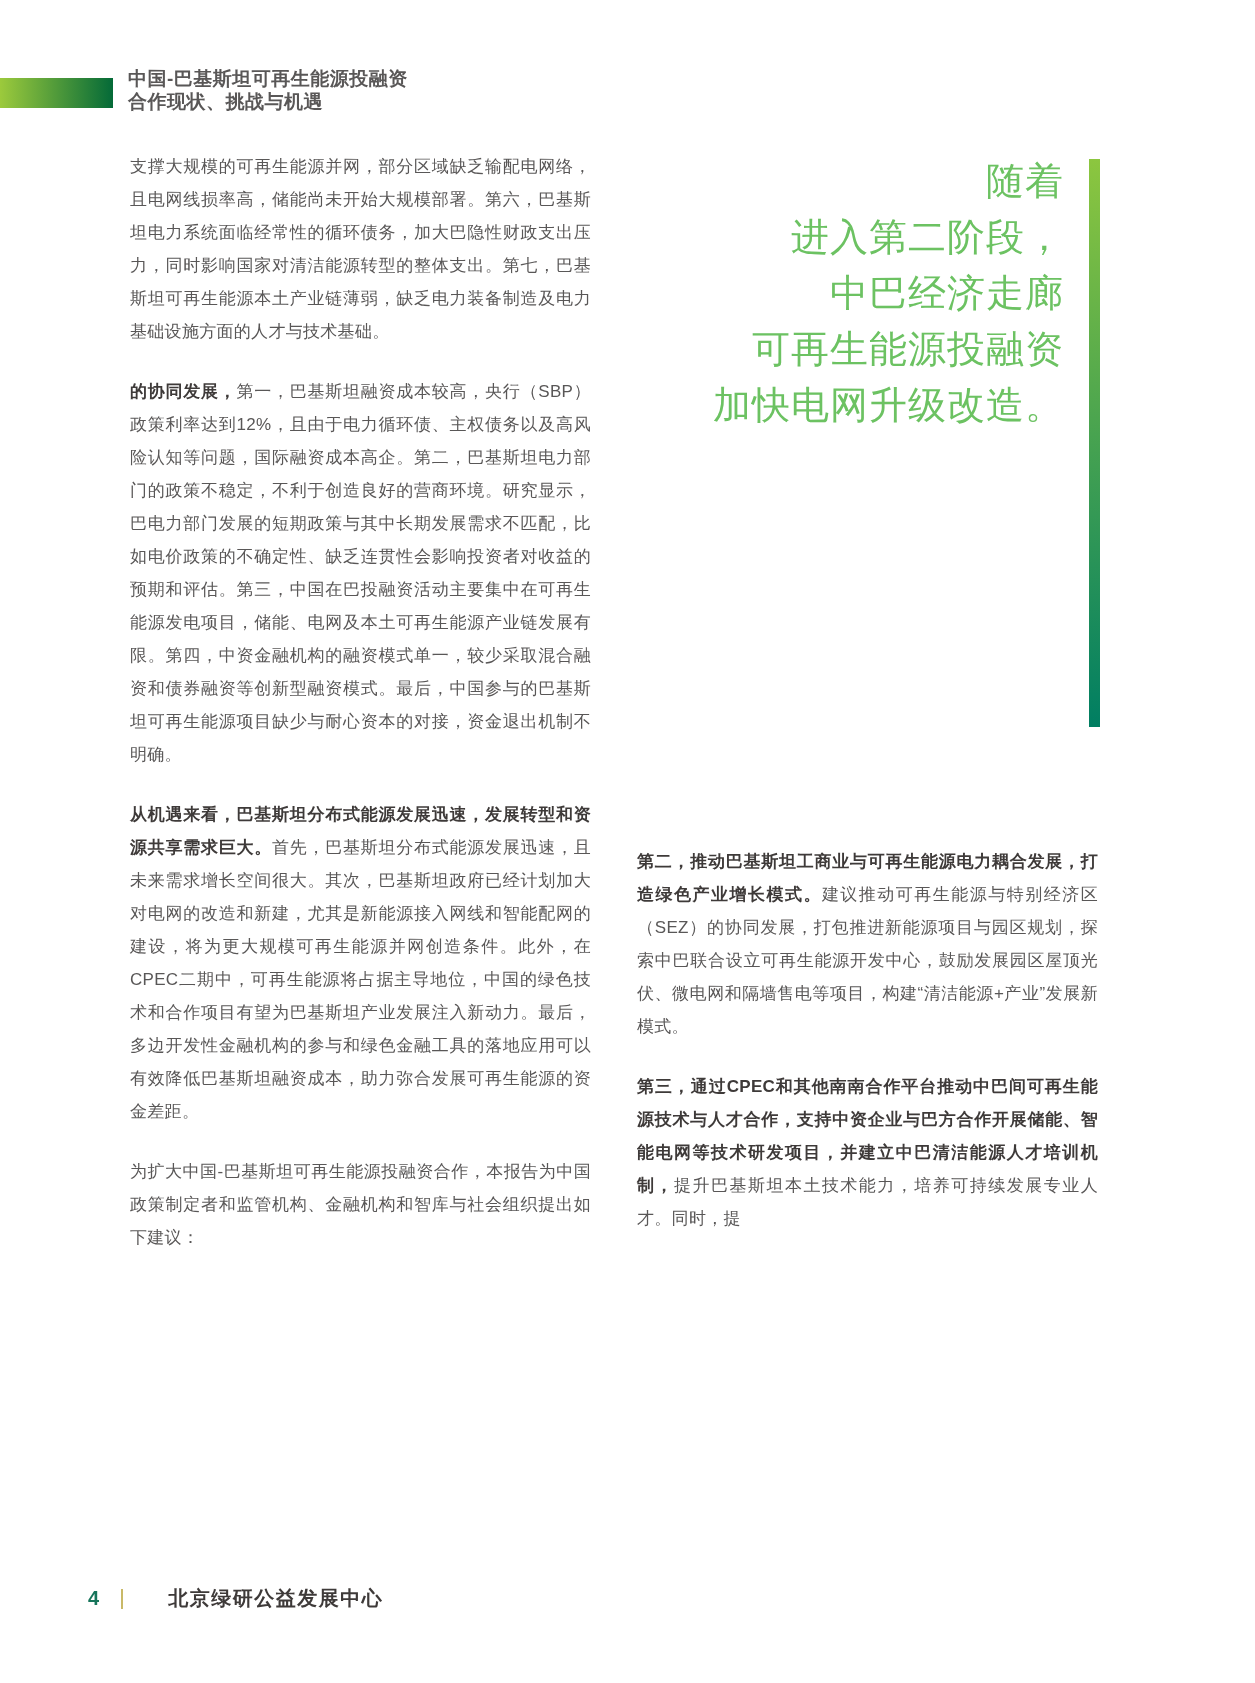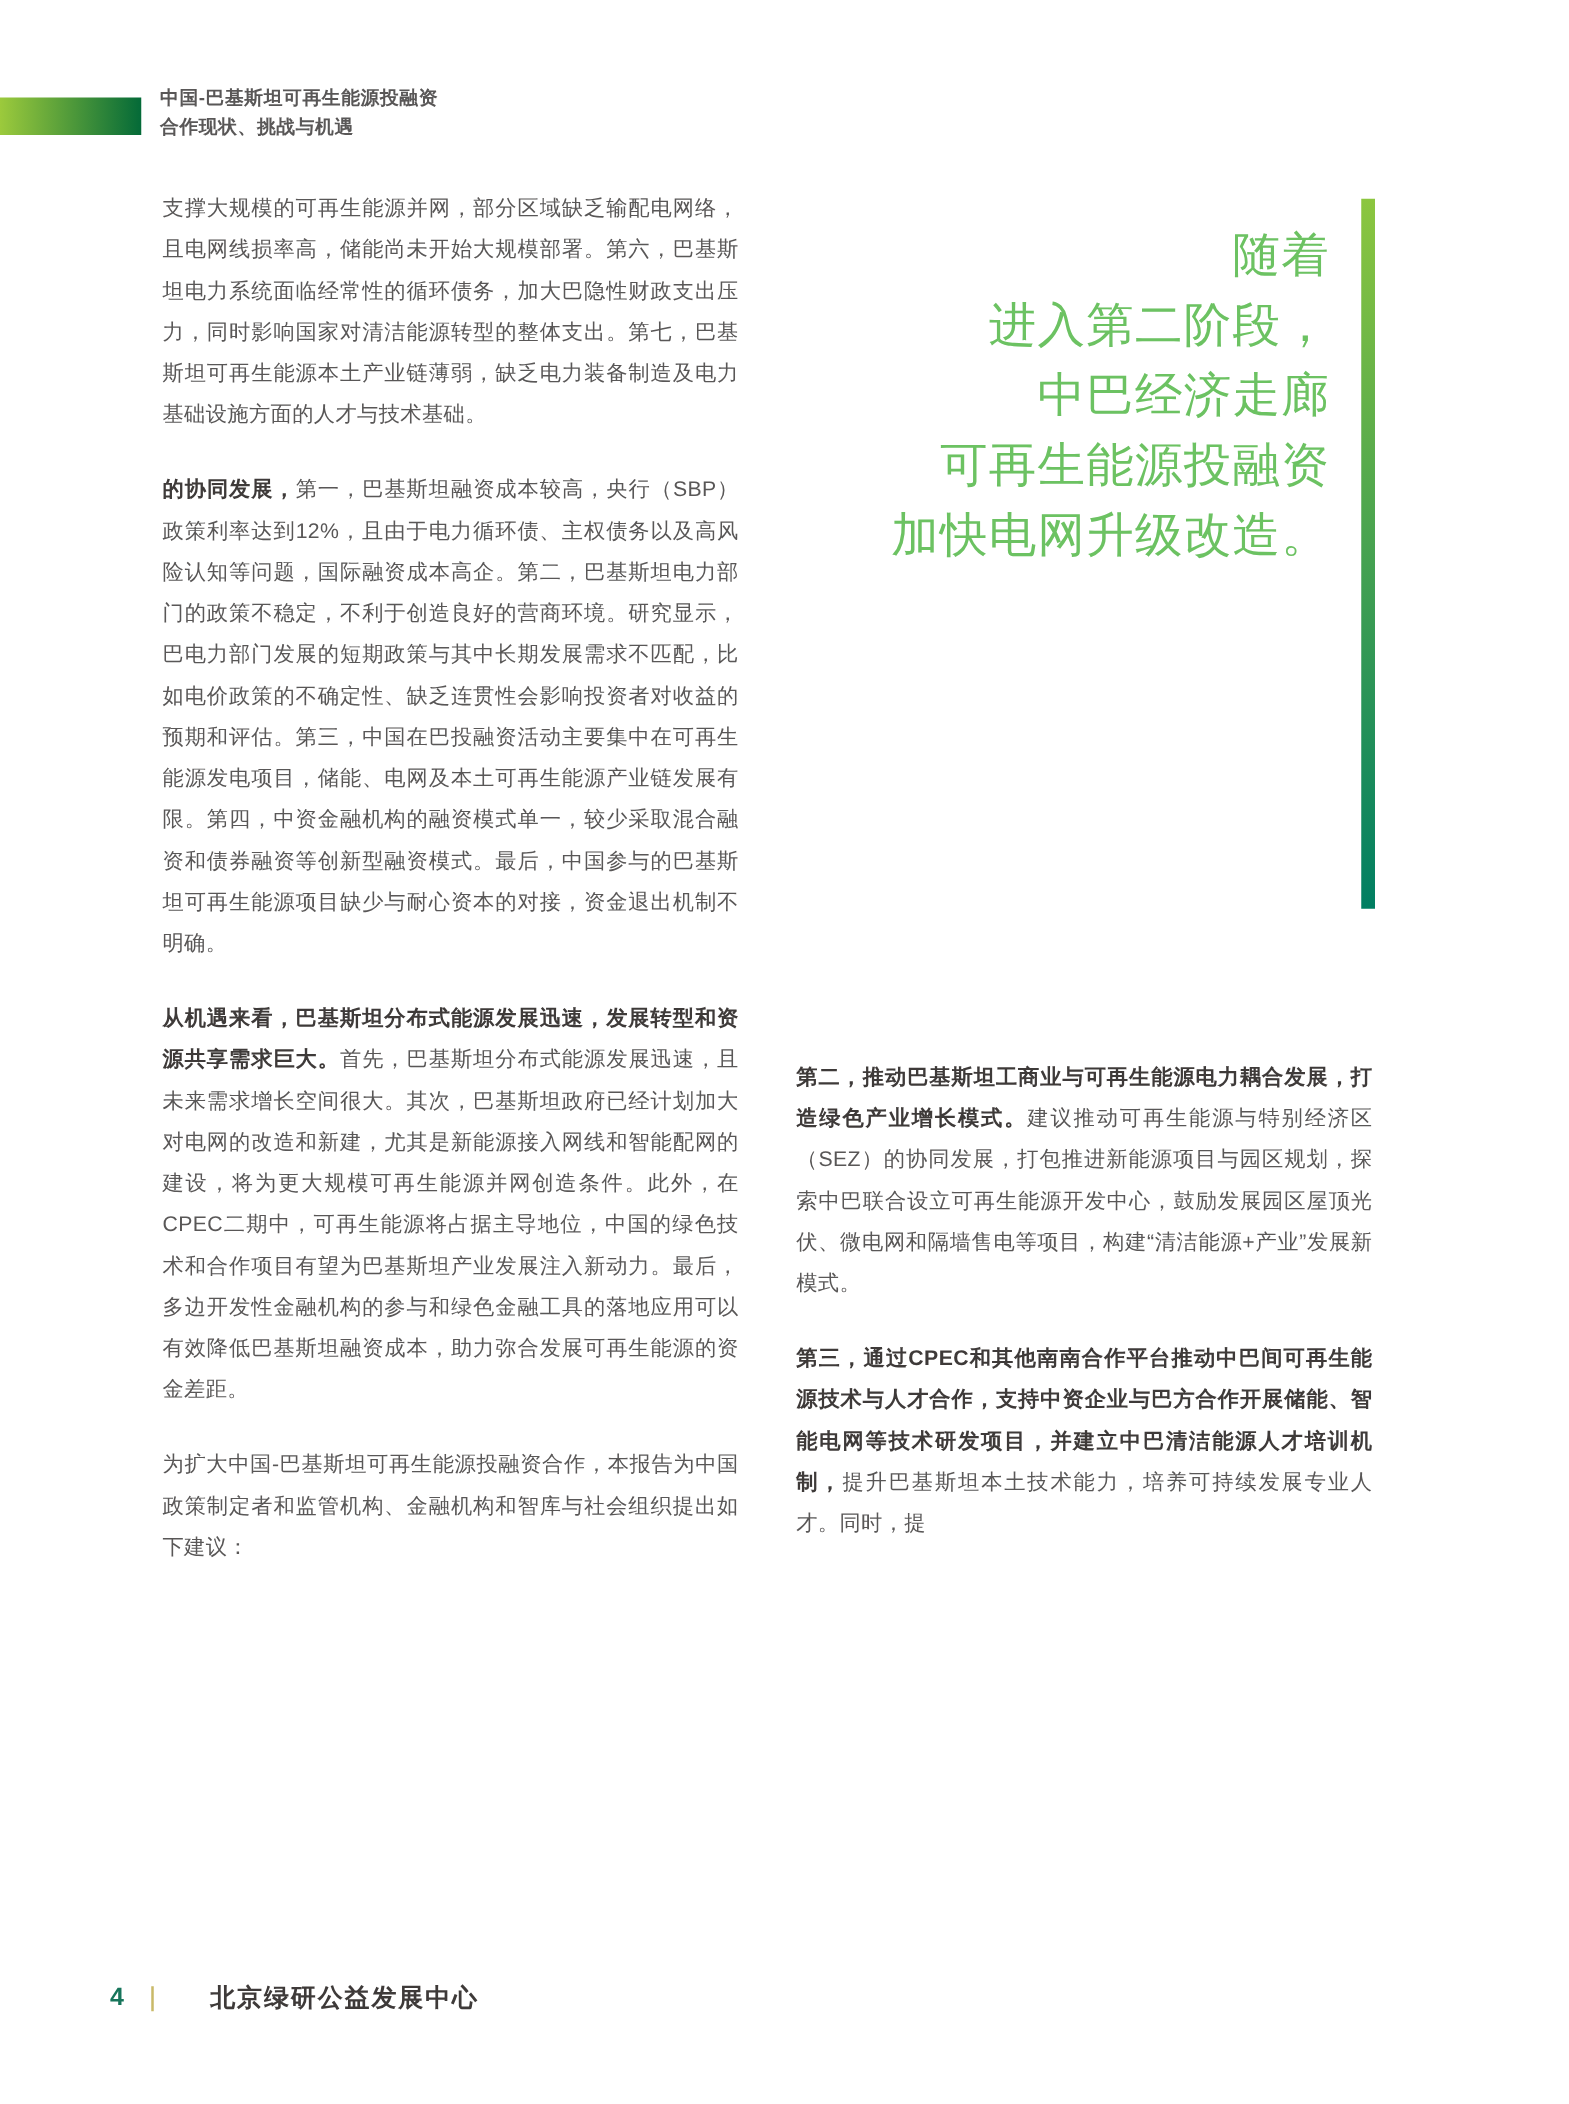--- a/index.html
+++ b/index.html
@@ -8,42 +8,42 @@
     font-family:"Liberation Sans","DejaVu Sans",sans-serif; overflow:hidden;
   }
 
   
   .header-bar {
     position:absolute; left:0; top:78px; width:113px; height:30px;
     background:linear-gradient(to right, var(--header-bar-start,#9CCA3C), var(--header-bar-end,#046A38));
   }
   .header-title {
     position:absolute; left:128px; top:67px;
-    font-size:15px; line-height:23px; color:#595757; font-weight:bold; letter-spacing:0.5px;
+    font-size:19px; line-height:23px; color:#595757; font-weight:bold; letter-spacing:0.5px;
   }
 
   
   .col-left  { position:absolute; left:130px; top:150px; width:461px; }
   .col-right { position:absolute; left:637px; top:845px; width:461px; }
   .para {
     margin:0 0 27px 0; font-size:17px; line-height:33px;
     color:var(--body-gray,#595757); text-align:justify; letter-spacing:0.3px;
   }
   .para:last-child { margin-bottom:0; }
   .seg-bold { font-weight:bold; color:var(--bold-gray,#3E3A39); }
 
   
   .pull-quote { position:absolute; left:637px; top:159px; width:463px; height:568px; }
   .quote-bar {
     position:absolute; right:0; top:0; width:11px; height:568px;
     background:linear-gradient(to bottom, var(--bar-top,#8CC63F), var(--bar-bottom,#007E62));
   }
   .quote-lines {
     position:absolute; right:36px; top:-6px; width:420px; text-align:right;
-    font-size:38px; line-height:56px; color:var(--quote-green,#6CC262); letter-spacing:1px;margin-top:24px;
+    font-size:38px; line-height:56px; color:var(--quote-green,#6CC262); letter-spacing:1px;
   }
 
   
   .footer { position:absolute; left:88px; top:1585px; display:flex; align-items:center; }
   .page-num { color:var(--footer-green,#17755B); font-weight:bold; font-size:20px; }
   .footer-divider {
     display:inline-block; width:2px; height:20px;
     background:var(--footer-divider,#C9B968); margin:0 15px 0 22px;
   }
   .footer-org { color:var(--bold-gray,#3E3A39); font-weight:bold; font-size:20px; letter-spacing:1.5px;padding-left:30px; }

